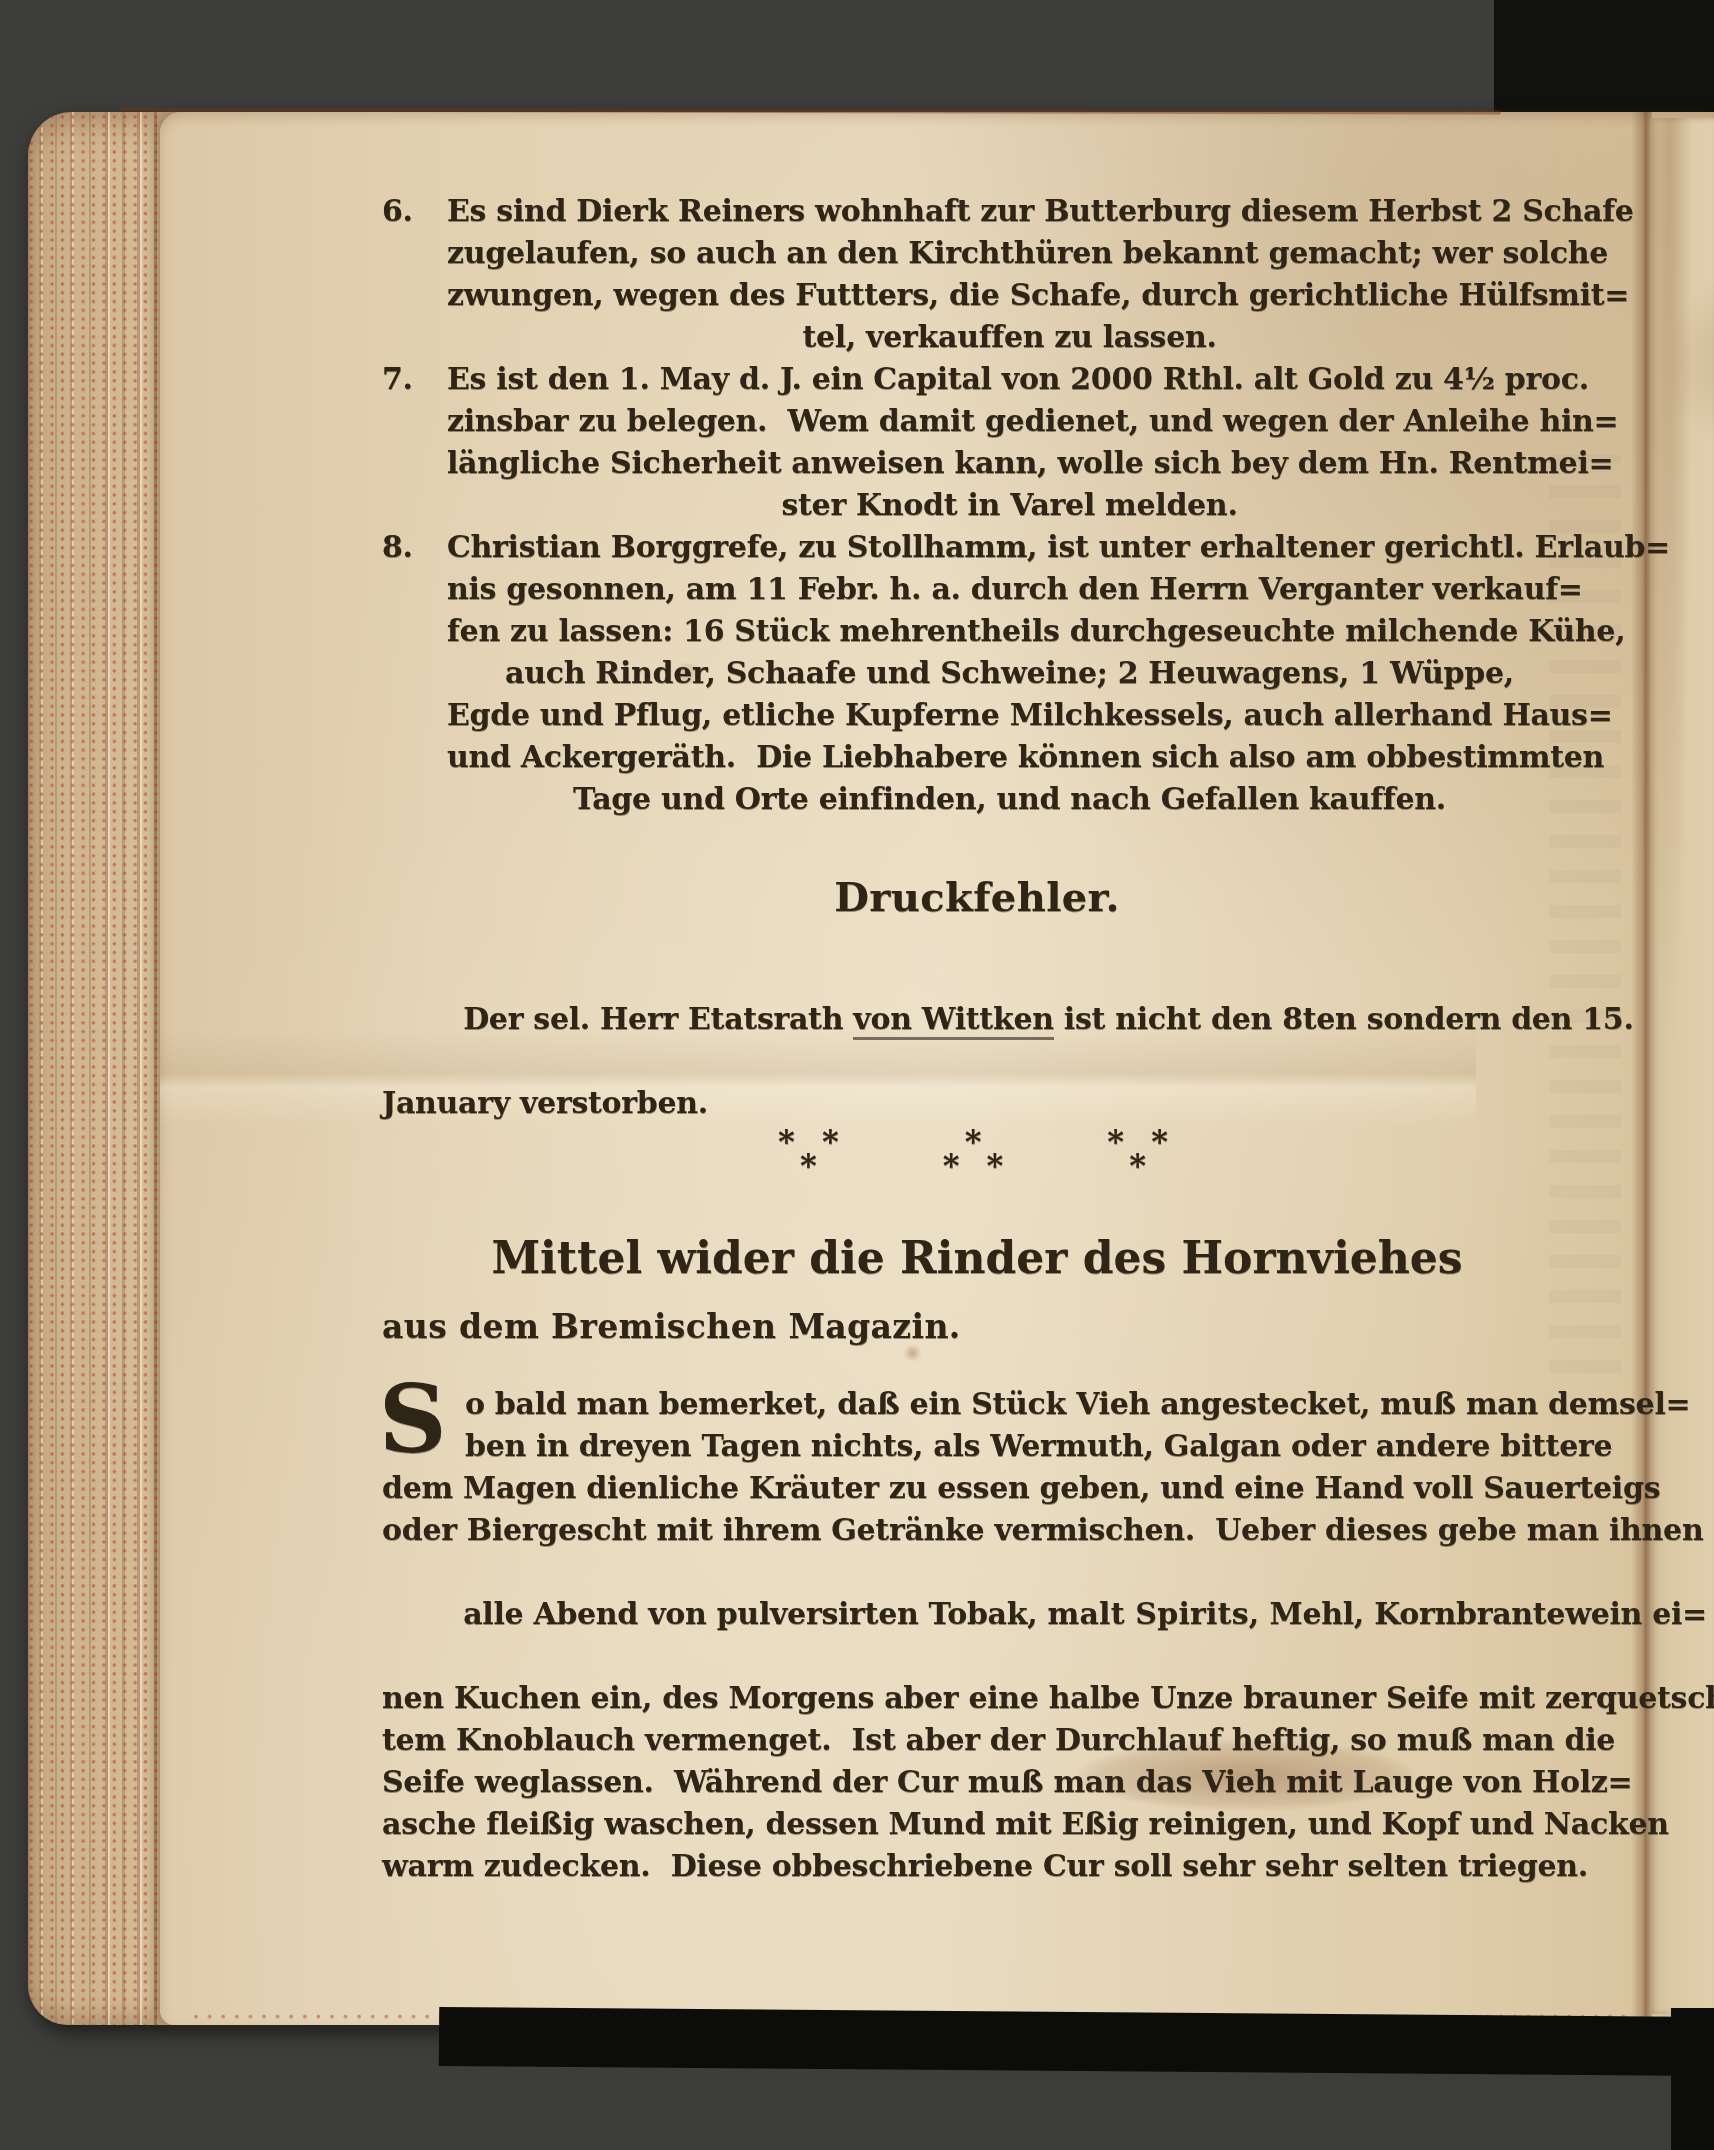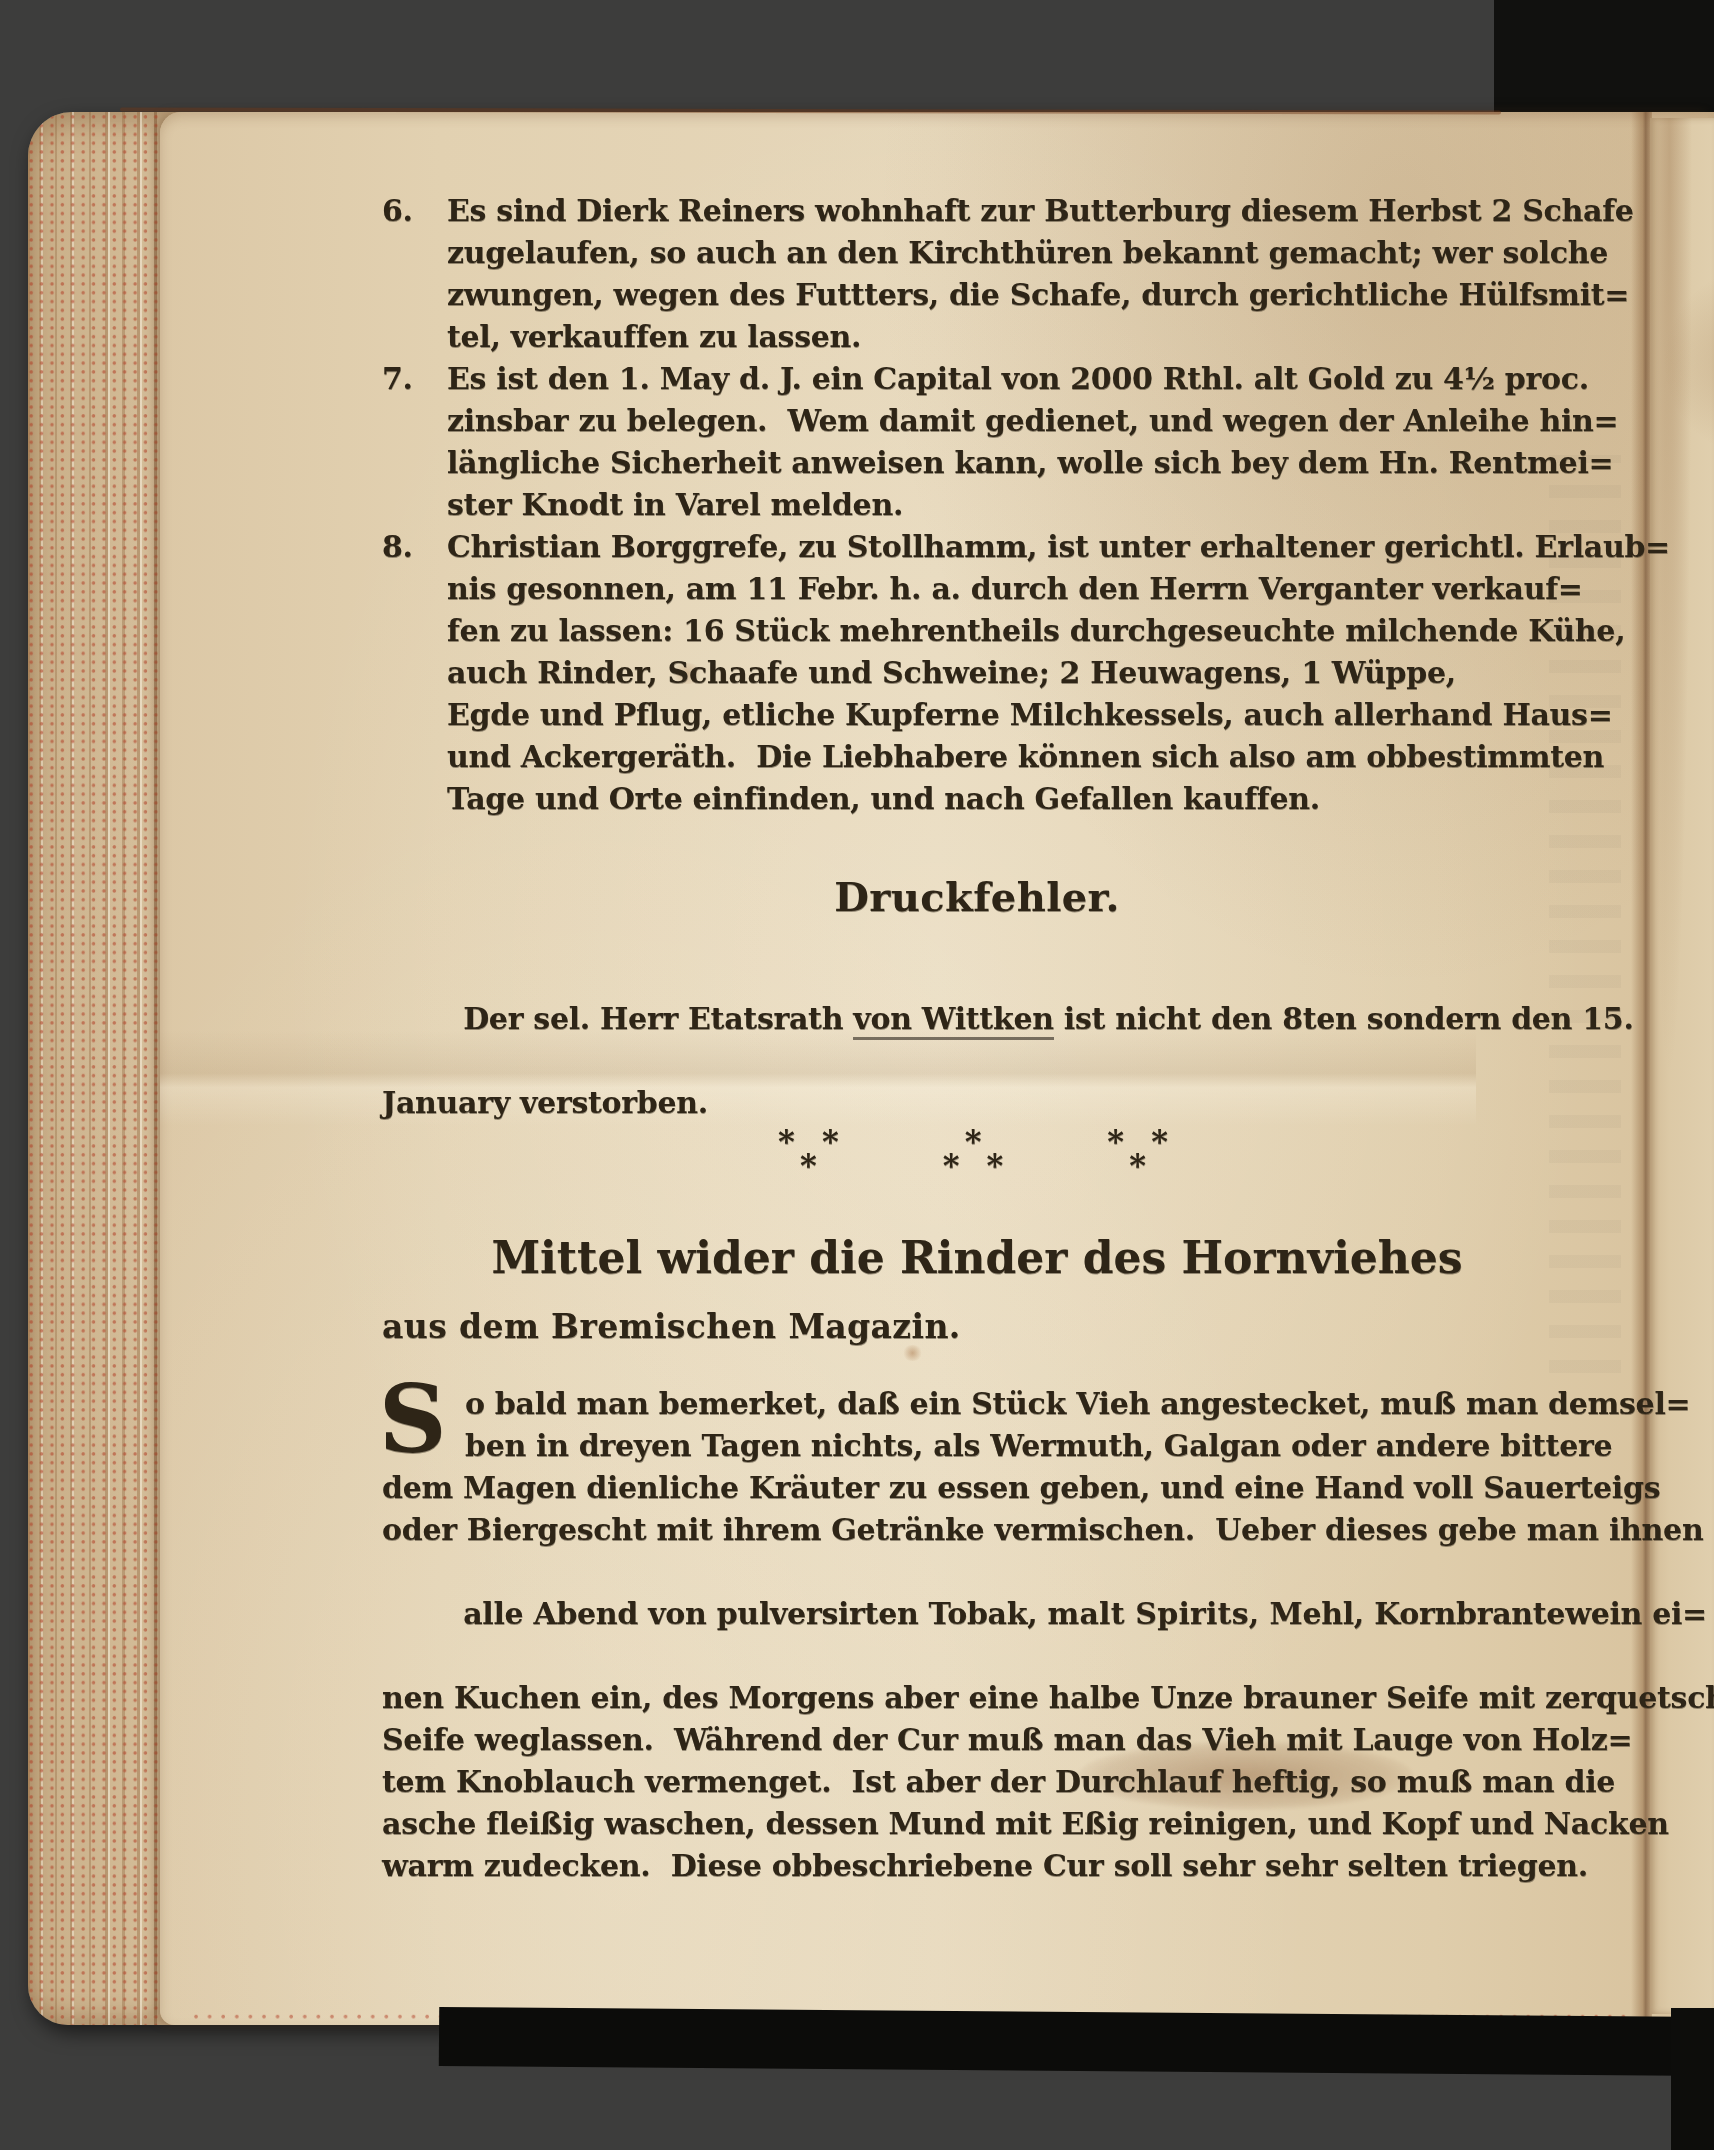--- a/index.html
+++ b/index.html
@@ -76,21 +76,21 @@
       background:repeating-radial-gradient(circle at 4px 5.6px, rgba(178,62,38,.5) 0 1.4px, transparent 2.2px 100%);
       background-size:13.6px 10.4px;}
   .top-edge-line{left:120px;top:109px;width:1381px;height:4px;background:rgba(110,55,25,.45);
       border-radius:2.4px;transform:rotate(0.12deg);}
 
   
   .text-block{left:382px;top:190px;width:1190px;color:#2e2517;font-weight:700;
       font-size:30px;line-height:42px;letter-spacing:-0.3px;
       text-shadow:0.3px 0.5px 0.5px rgba(46,38,25,.45);}
   .line{white-space:pre;}
-  .notice .hang{padding-left:65px;}
+  .notice .hang{padding-left:65px;text-align:center;}
   .notice .first{display:flex;}
   .notice-number{width:65px;flex:0 0 65px;}
   .errata-heading{margin-top:52px;text-align:center;font-size:40px;line-height:49px;letter-spacing:0.4px;}
   .errata{margin-top:35px;}
   .errata .l1{text-indent:77px;}
   .underlined{border-bottom:3.2px solid rgba(80,72,60,.75);padding-bottom:0.8px;}
   .asterism{margin-top:4.8px;display:flex;justify-content:center;gap:96px;height:67px;}
   .ast-group{text-align:center;font-size:32px;line-height:24px;font-weight:700;}
   .ast-row{letter-spacing:8px;white-space:pre;}
   .article-title{margin-top:35px;text-align:center;font-size:44px;line-height:53px;letter-spacing:0;}
@@ -191,21 +191,21 @@
     <div class="article">
       <div class="drop-cap">S</div>
       <div class="line indent">o bald man bemerket, daß ein Stück Vieh angestecket, muß man demsel=</div>
       <div class="line indent">ben in dreyen Tagen nichts, als Wermuth, Galgan oder andere bittere</div>
       <div class="line">dem Magen dienliche Kräuter zu essen geben, und eine Hand voll Sauerteigs</div>
       <div class="line">oder Biergescht mit ihrem Getränke vermischen.  Ueber dieses gebe man ihnen</div>
       <div class="line">
         <span>alle Abend von pulversirten Tobak, </span><span class="latin">malt Spirits,</span><span> Mehl, Kornbrantewein ei=</span>
       </div>
       <div class="line">nen Kuchen ein, des Morgens aber eine halbe Unze brauner Seife mit zerquetsch=</div>
+      <div class="line">tem Knoblauch vermenget.  Ist aber der Durchlauf heftig, so muß man die</div>
       <div class="line">Seife weglassen.  Während der Cur muß man das Vieh mit Lauge von Holz=</div>
-      <div class="line">tem Knoblauch vermenget.  Ist aber der Durchlauf heftig, so muß man die</div>
       <div class="line">asche fleißig waschen, dessen Mund mit Eßig reinigen, und Kopf und Nacken</div>
       <div class="line">warm zudecken.  Diese obbeschriebene Cur soll sehr sehr selten triegen.</div>
     </div>
 
   </div>
 </div>
 
 
 </body></html>

